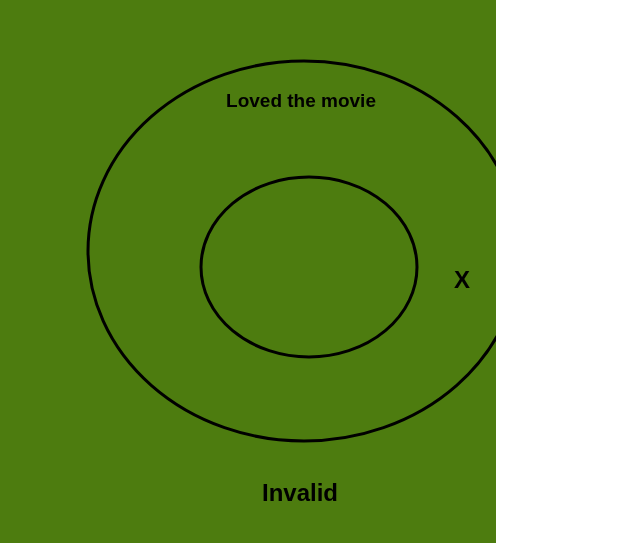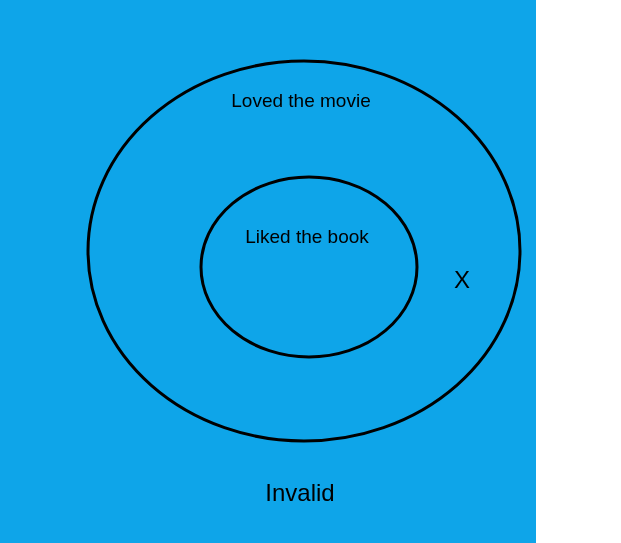--- a/index.html
+++ b/index.html
@@ -2,24 +2,25 @@
 <html><head>
 <meta charset="utf-8">
 <style>
   * { margin: 0; padding: 0; box-sizing: border-box; }
   html, body {
     background: #ffffff;
     font-family: "Liberation Sans", "DejaVu Sans", sans-serif;
   }
   .canvas {
     position: relative;
-    width: 536px;
+    width: 496px;
     height: 543px;
-    background: #0ea5e9;
+    background: #4d7c0f;
     overflow: hidden;
+    font-weight: bold;
   }
   .shapes {
     position: absolute;
     left: 0;
     top: 0;
   }
   .circle {
     fill: none;
     stroke: #000000;
     stroke-width: 3;
@@ -51,21 +52,20 @@
 
 <div class="canvas">
 
   <svg class="shapes" width="621" height="543" viewBox="0 0 621 543">
     <ellipse class="circle" cx="304" cy="251" rx="216" ry="190"></ellipse>
     <ellipse class="circle" cx="309" cy="267" rx="108" ry="90"></ellipse>
   </svg>
 
   <div class="label" style="left:301px; top:90px;">Loved the movie</div>
 
-  <div class="label" style="left:307px; top:226px;">Liked the book</div>
 
   <div class="x-mark" style="left:462px; top:266px;">X</div>
 
   <div class="x-mark" style="left:550px; top:288px;">X</div>
 
   <div class="caption" style="left:300px; top:479px;">Invalid</div>
 
 </div>
 
 </body></html>

